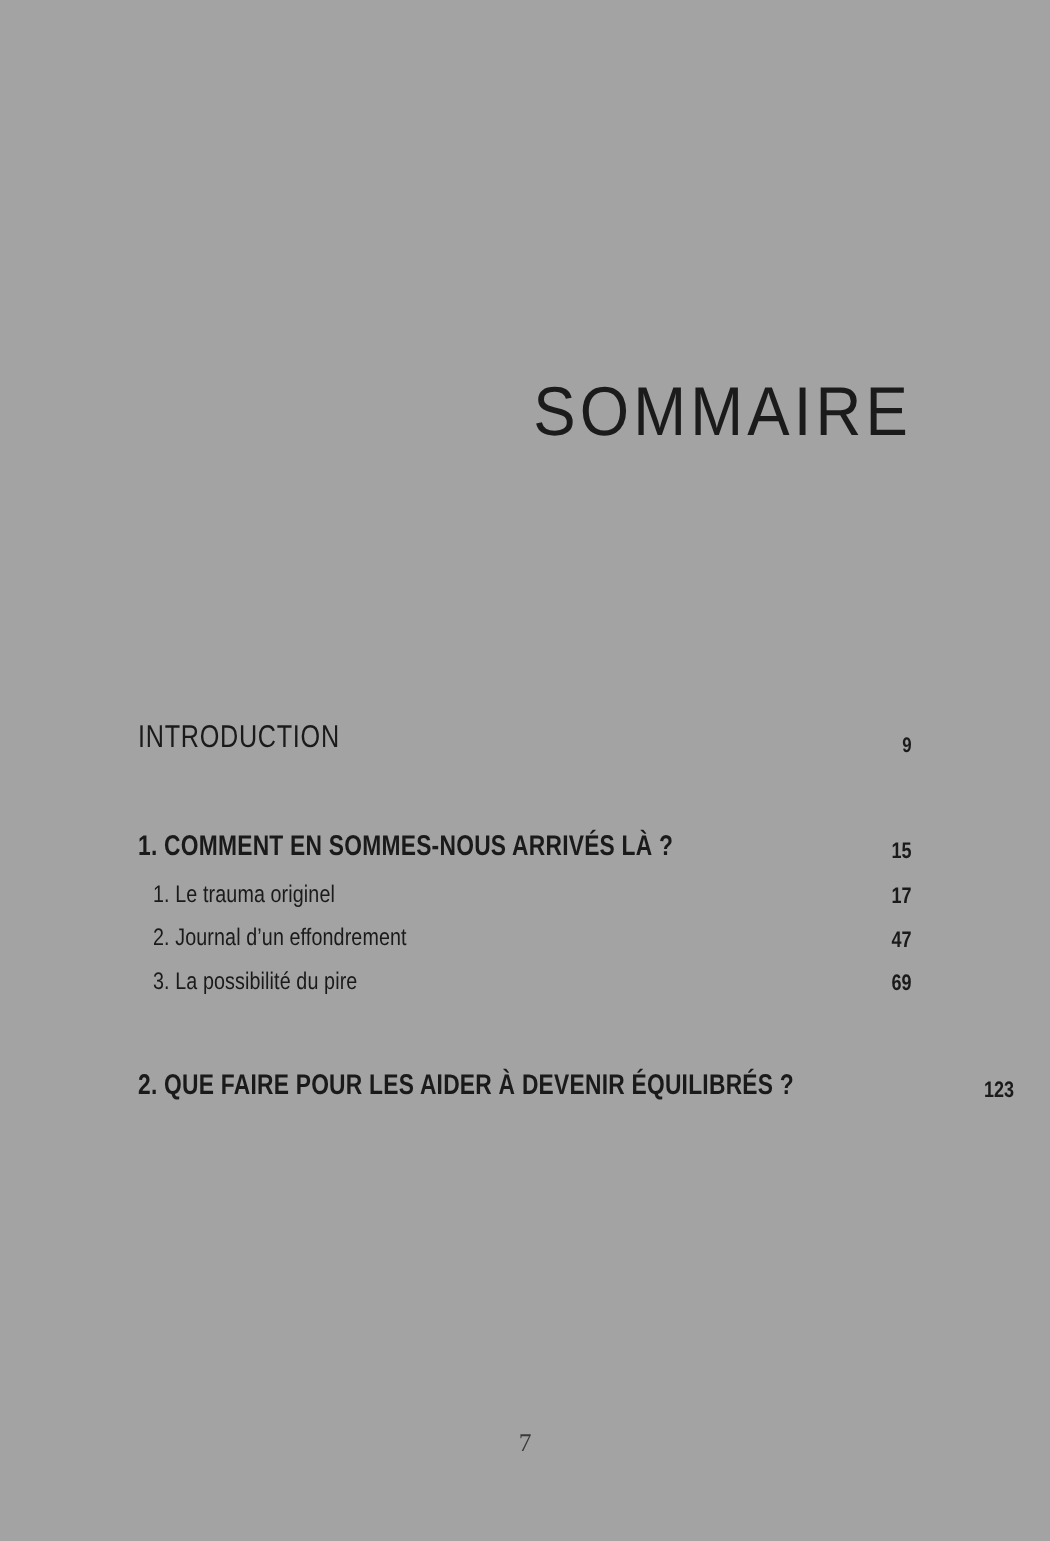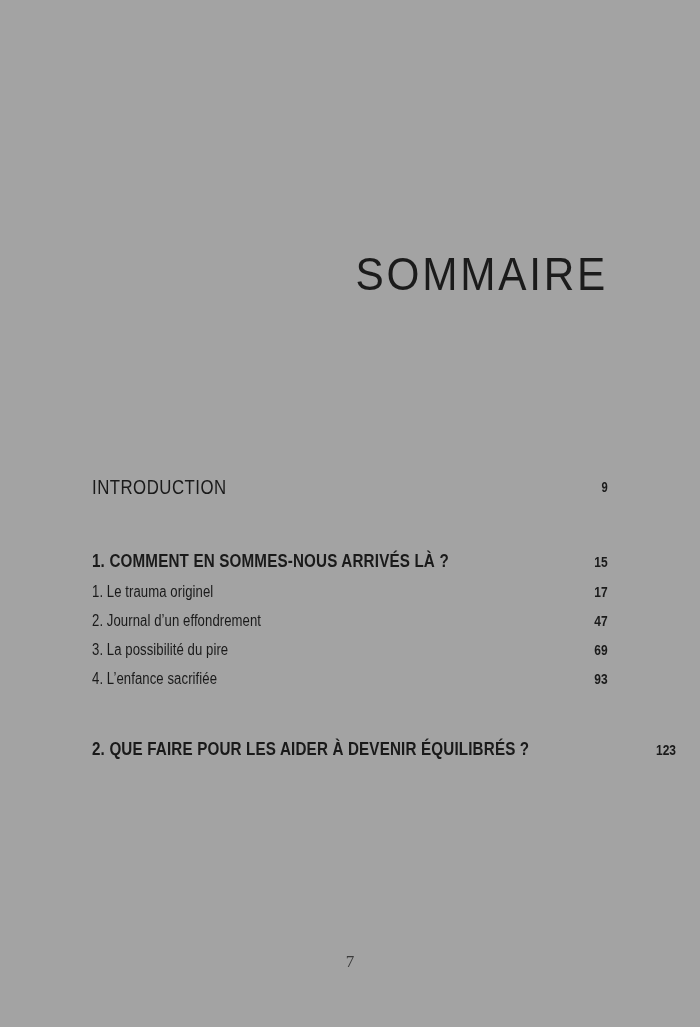--- a/index.html
+++ b/index.html
@@ -43,21 +43,21 @@
   
   .toc {
     position: absolute;
     left: 92px;
     width: 516px;
     top: 470px;
   }
 
   .entry {
     display: flex;
-    align-items: center;
+    align-items: flex-end;
     justify-content: space-between;
     white-space: nowrap;
   }
 
   .entry .label {
     transform-origin: 0 50%;
   }
   .entry .page-num {
     transform-origin: 100% 50%;
     text-align: right;
@@ -94,20 +94,21 @@
   }
   .entry.chapter .page-num {
     font-size: 15px;
     font-weight: 700;
     transform: scaleX(0.80);
   }
 
   
   .entry.section {
     height: 29px;
+    margin-left: 10px;
   }
   .entry.section .label {
     font-size: 16px;
     font-weight: 400;
     letter-spacing: 0.1px;
     transform: scaleX(0.82);
   }
   .entry.section .page-num {
     font-size: 15px;
     font-weight: 700;
@@ -159,24 +160,20 @@
       <span class="page-num">17</span>
     </div>
     <div class="entry section">
       <span class="label">2. Journal d’un effondrement</span>
       <span class="page-num">47</span>
     </div>
     <div class="entry section">
       <span class="label">3. La possibilité du pire</span>
       <span class="page-num">69</span>
     </div>
-    <div class="entry section">
-      <span class="label">4. L’enfance sacrifiée</span>
-      <span class="page-num">93</span>
-    </div>
 
     <div class="group-gap-chapter"></div>
 
     <div class="entry chapter">
       <span class="label">2. QUE FAIRE POUR LES AIDER À DEVENIR ÉQUILIBRÉS ?</span>
       <span class="page-num">123</span>
     </div>
     <div class="section-lead"></div>
 
 

